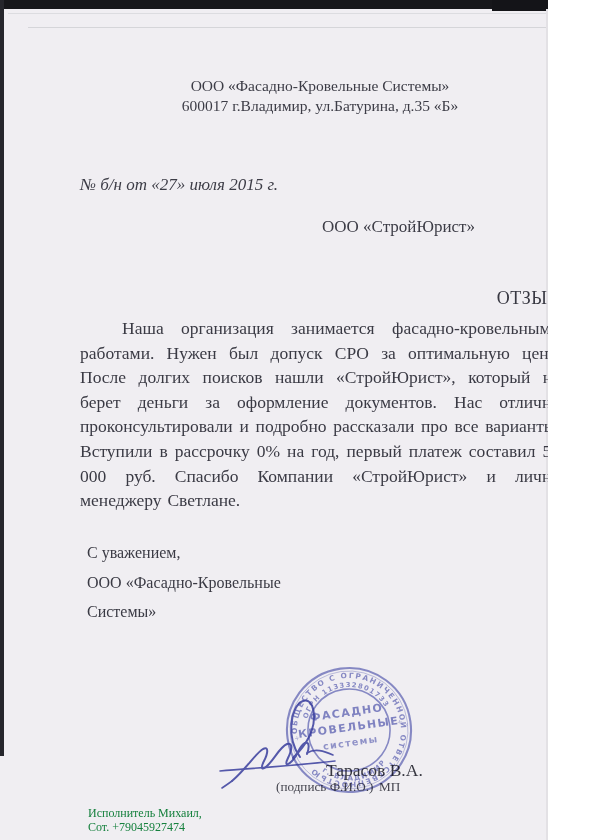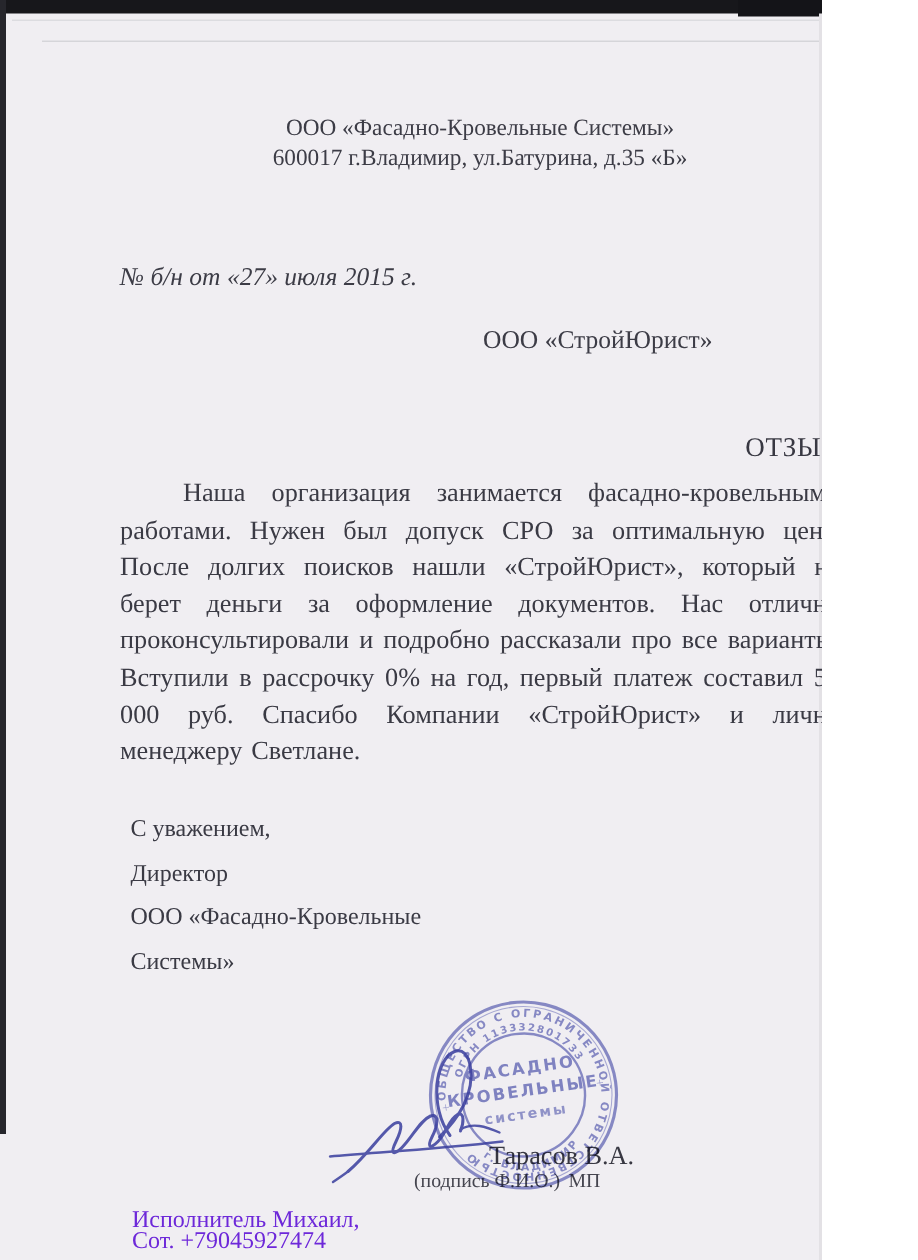--- a/index.html
+++ b/index.html
@@ -22,21 +22,21 @@
   .recipient{position:absolute;right:73px;top:217px;font-size:17px;color:#3c3c46;}
   .title{position:absolute;left:80px;top:288px;width:480px;text-align:right;
     font-size:18px;letter-spacing:.5px;color:#383842;}
   .body-par{position:absolute;left:80px;top:316px;width:480px;
     font-size:17.5px;line-height:24.6px;text-align:justify;text-indent:42px;
     color:#3a3a44;margin:0;word-spacing:1.5px;}
   .signoff{position:absolute;left:87px;top:538px;font-size:16px;line-height:29.6px;color:#3a3a44;}
   .sig-name{position:absolute;left:326px;top:760px;font-size:17.5px;color:#383842;}
   .sig-caption{position:absolute;left:276px;top:779px;font-size:13.2px;color:#45454f;}
   .sig-mp{position:absolute;left:379px;top:779px;font-size:13.2px;color:#45454f;}
-  .footer{position:absolute;left:88px;top:807px;font-size:16px;line-height:13.5px;color:#6d28d9;}
+  .footer{position:absolute;left:88px;top:807px;font-size:12px;line-height:13.5px;color:#15803d;}
 
   .ink-overlay{position:absolute;left:0;top:0;width:612px;height:840px;
     mix-blend-mode:multiply;pointer-events:none;}
   .stamp-ring-text{font-family:"DejaVu Sans",sans-serif;font-weight:700;
     font-size:7.4px;letter-spacing:1.6px;}
   .stamp-ogrn{font-family:"DejaVu Sans",sans-serif;font-weight:700;
     font-size:6.8px;letter-spacing:1.2px;}
   .stamp-city{font-family:"DejaVu Sans",sans-serif;font-weight:700;
     font-size:7.2px;letter-spacing:1.4px;}
   .stamp-center{font-family:"DejaVu Sans",sans-serif;font-weight:700;
@@ -62,21 +62,20 @@
   <div class="ref-line">№ б/н от «27» июля 2015 г.</div>
 
   <div class="recipient">ООО «СтройЮрист»</div>
 
   <div class="title">ОТЗЫВ</div>
 
   <p class="body-par">Наша организация занимается фасадно-кровельными работами. Нужен был допуск СРО за оптимальную цену. После долгих поисков нашли «СтройЮрист», который не берет деньги за оформление документов. Нас отлично проконсультировали и подробно рассказали про все варианты. Вступили в рассрочку 0% на год, первый платеж составил 50 000 руб. Спасибо Компании «СтройЮрист» и лично менеджеру Светлане.</p>
 
   <div class="signoff">
     <div>С уважением,</div>
-    <div>Директор</div>
     <div>ООО «Фасадно-Кровельные</div>
     <div>Системы»</div>
   </div>
 
   <div class="sig-name">Тарасов В.А.</div>
   <div class="sig-caption">(подпись Ф.И.О.)</div>
   <div class="sig-mp">МП</div>
 
   <div class="footer">
     <div>Исполнитель Михаил,</div>

